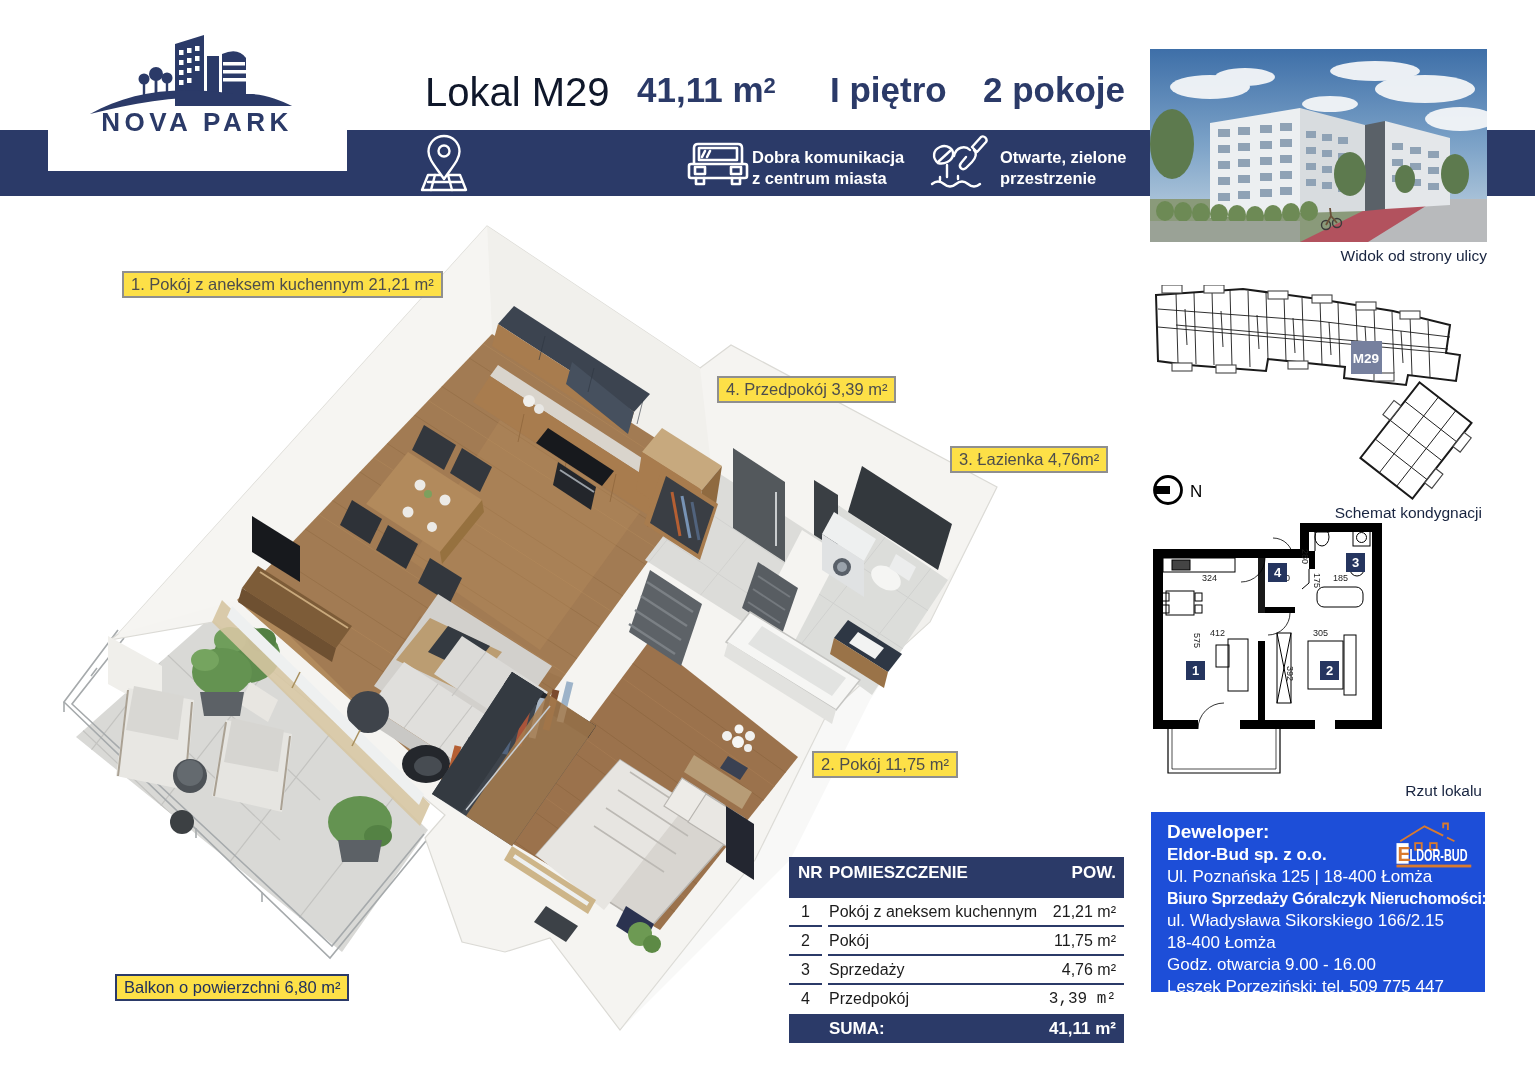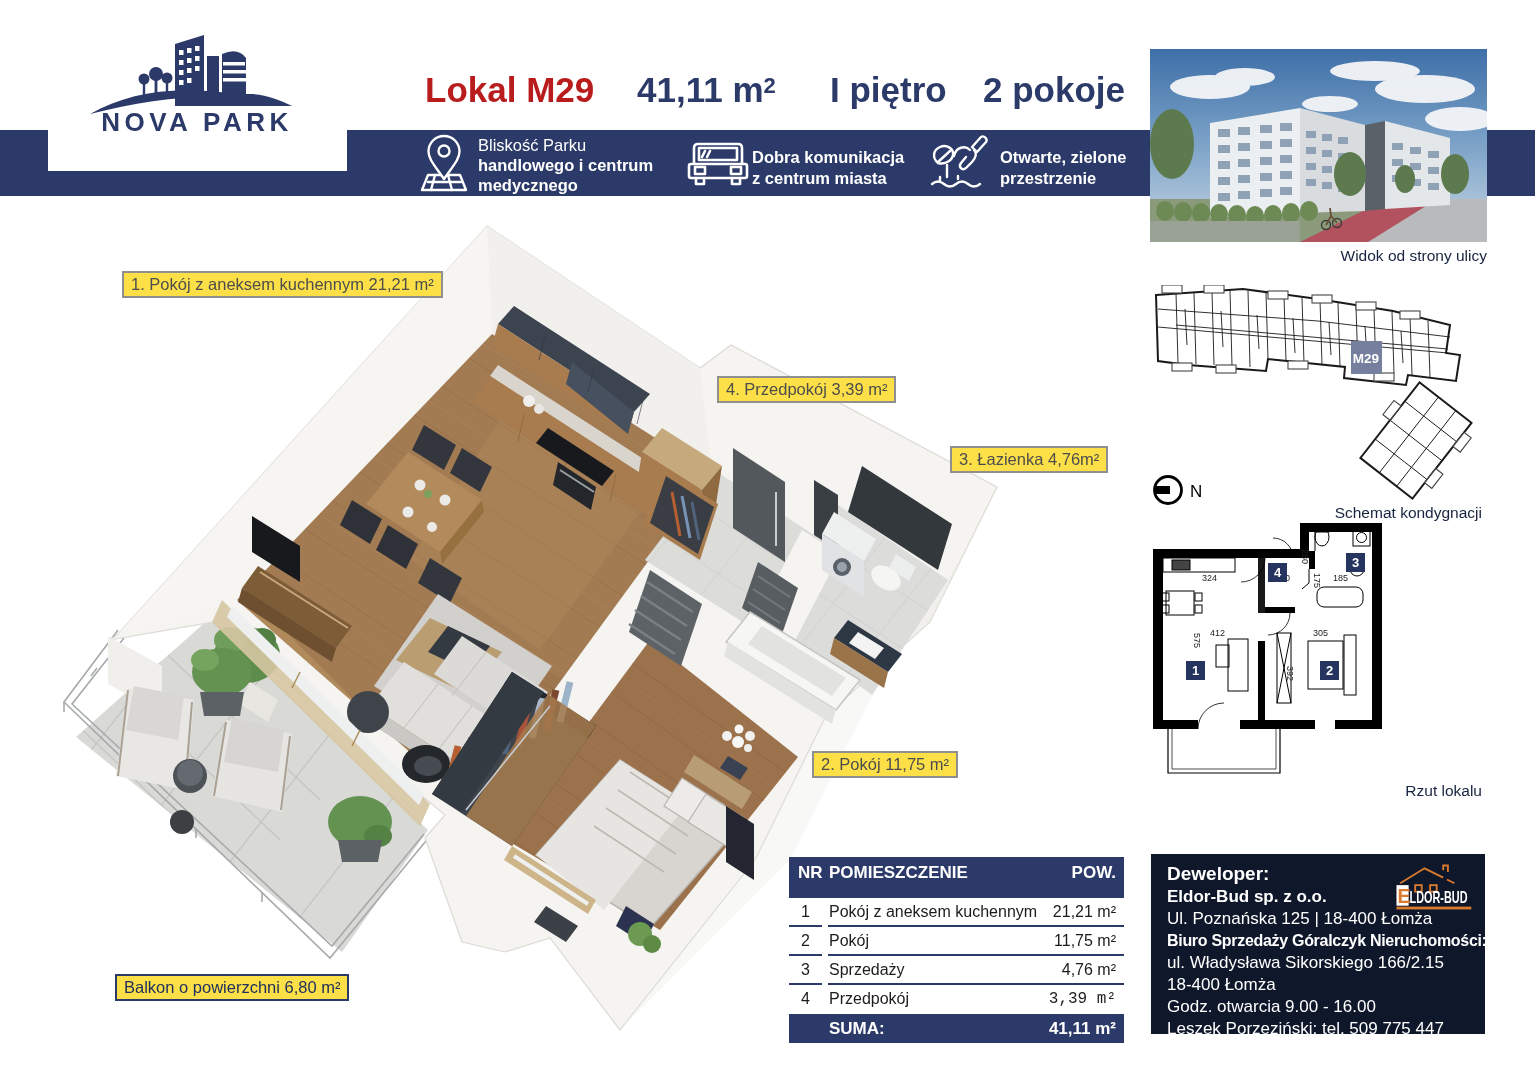--- a/index.html
+++ b/index.html
@@ -45,38 +45,37 @@
     <rect x="99" y="50" width="4.5" height="5"></rect>
         <rect x="107" y="48" width="4.5" height="5"></rect>
     <rect x="143" y="32" width="22" height="3.5"></rect>
     <rect x="143" y="40" width="24" height="3.5"></rect>
     <rect x="143" y="48" width="25" height="3.5"></rect>
   </g>
 
   <text x="117" y="101" font-size="26" font-weight="bold" fill="#2b3a68" text-anchor="middle" letter-spacing="4.5">NOVA PARK</text>
 </svg>
 
-<div class="abs" style="left:425px;top:70px;font-size:35px;font-weight:bold;color:#b91c1c;">Lokal M29</div>
+<div class="abs" style="left:425px;top:70px;font-size:40px;font-weight:normal;color:#0f172a;">Lokal M29</div>
 
 <div class="abs" style="left:637px;top:70px;font-size:35px;font-weight:bold;color:#2b3a68;">41,11 m<span style="font-size:22px;vertical-align:9px;">2</span></div>
 
 <div class="abs" style="left:830px;top:70px;font-size:35px;font-weight:bold;color:#2b3a68;">I piętro</div>
 
 <div class="abs" style="left:983px;top:70px;font-size:35px;font-weight:bold;color:#2b3a68;">2 pokoje</div>
 
 <svg class="abs" style="left:418px;top:134px;" width="52" height="58" viewBox="0 0 52 58">
   <g fill="none" stroke="#ffffff" stroke-width="2.4" stroke-linejoin="round" stroke-linecap="round">
     <path d="M4 56 L10 41 L42 41 L48 56 Z"></path>
     <path d="M17 41 L13 56 M30 41 L34 56 M10 48 L43 48"></path>
   </g>
   <path d="M26 2 C17.3 2 10.5 8.8 10.5 17.5 C10.5 25.5 17.5 32.5 26 45 C34.5 32.5 41.5 25.5 41.5 17.5 C41.5 8.8 34.7 2 26 2 Z" fill="#2b3a68" stroke="#ffffff" stroke-width="2.4" stroke-linejoin="round"></path>
   <circle cx="26" cy="17" r="5.5" fill="none" stroke="#ffffff" stroke-width="2.4"></circle>
 </svg>
 
-<div class="abs" style="left:478px;top:135px;color:#ffffff;font-size:16.5px;line-height:20px;">Bliskość Parku<br><b>handlowego i centrum</b><br><b>medycznego</b></div>
 
 <svg class="abs" style="left:686px;top:140px;" width="64" height="50" viewBox="0 0 64 50">
   <g fill="none" stroke="#ffffff" stroke-width="2.6" stroke-linejoin="round" stroke-linecap="round">
     <path d="M8 24 L8 8 Q8 4 12 4 L52 4 Q56 4 56 8 L56 24"></path>
     <rect x="3" y="24" width="58" height="14" rx="2"></rect>
     <path d="M13 8 L51 8 L51 20 L13 20 Z"></path>
     <path d="M19 11 L16 17 M24 11 L21 17"></path>
     <rect x="9" y="27" width="10" height="7"></rect>
     <rect x="45" y="27" width="10" height="7"></rect>
     <path d="M10 38 L10 44 L18 44 L18 38 M46 38 L46 44 L54 44 L54 38"></path>
@@ -690,21 +689,21 @@
     <span style="position:absolute;left:40px;top:5px;">Przedpokój</span>
     <span style="position:absolute;right:8px;top:5px;font-family:Liberation Mono, monospace;">3,39 m²</span>
   </div>
 
   <div style="background:#2b3a68;color:#fff;height:29px;font-size:17px;font-weight:bold;position:relative;">
     <span style="position:absolute;left:40px;top:5px;">SUMA:</span>
     <span style="position:absolute;right:8px;top:5px;">41,11 m²</span>
   </div>
 </div>
 
-<div class="abs" style="left:1151px;top:854px;width:334px;height:180px;background:#0f172a;color:#ffffff;overflow:hidden;">
+<div class="abs" style="left:1151px;top:812px;width:334px;height:180px;background:#1d4ed8;color:#ffffff;overflow:hidden;">
   <div style="position:absolute;left:16px;top:9px;font-size:17px;line-height:22px;white-space:nowrap;">
     <b style="font-size:19px;">Deweloper:</b><br>
     <b>Eldor-Bud sp. z o.o.</b><br>
     Ul. Poznańska 125 | 18-400 Łomża<br>
     <b style="font-size:16px;letter-spacing:-0.3px;">Biuro Sprzedaży Góralczyk Nieruchomości:</b><br>
     ul. Władysława Sikorskiego 166/2.15<br>
     18-400 Łomża<br>
     Godz. otwarcia 9.00 - 16.00<br>
     Leszek Porzeziński: tel. 509 775 447<br>
     akademicka@eldorbud.pl<br>

